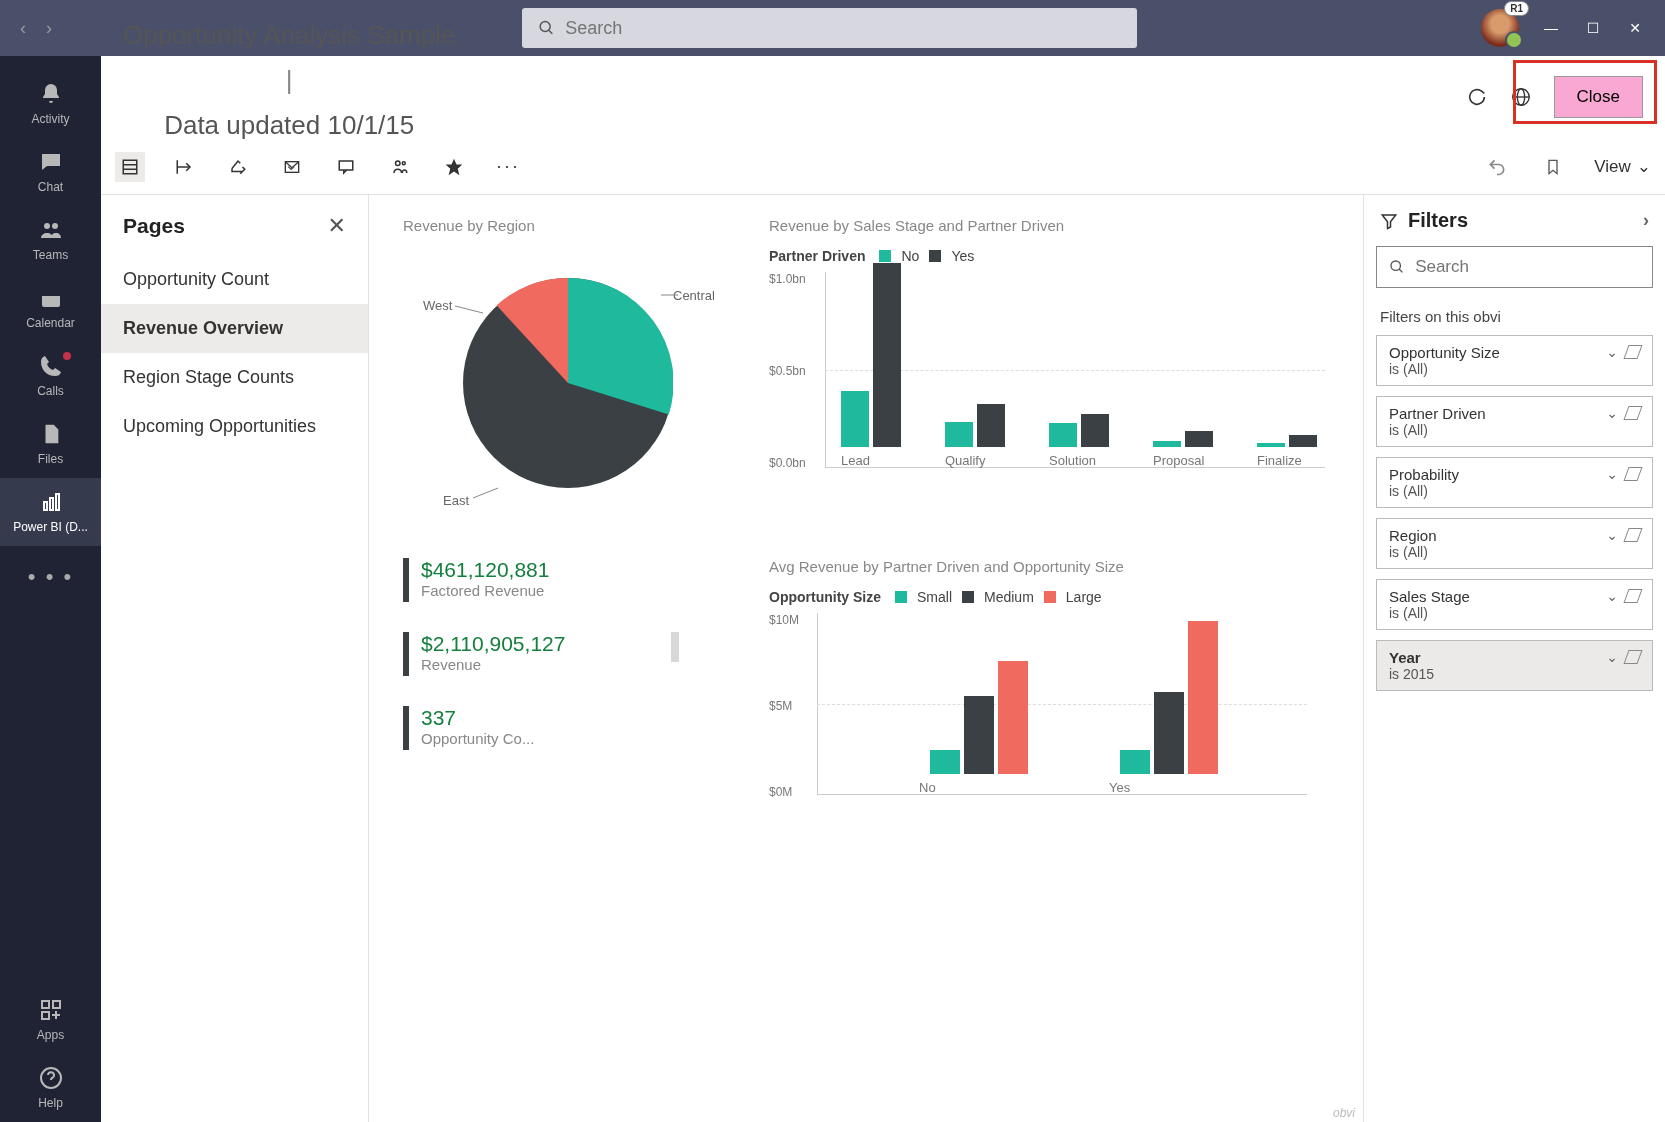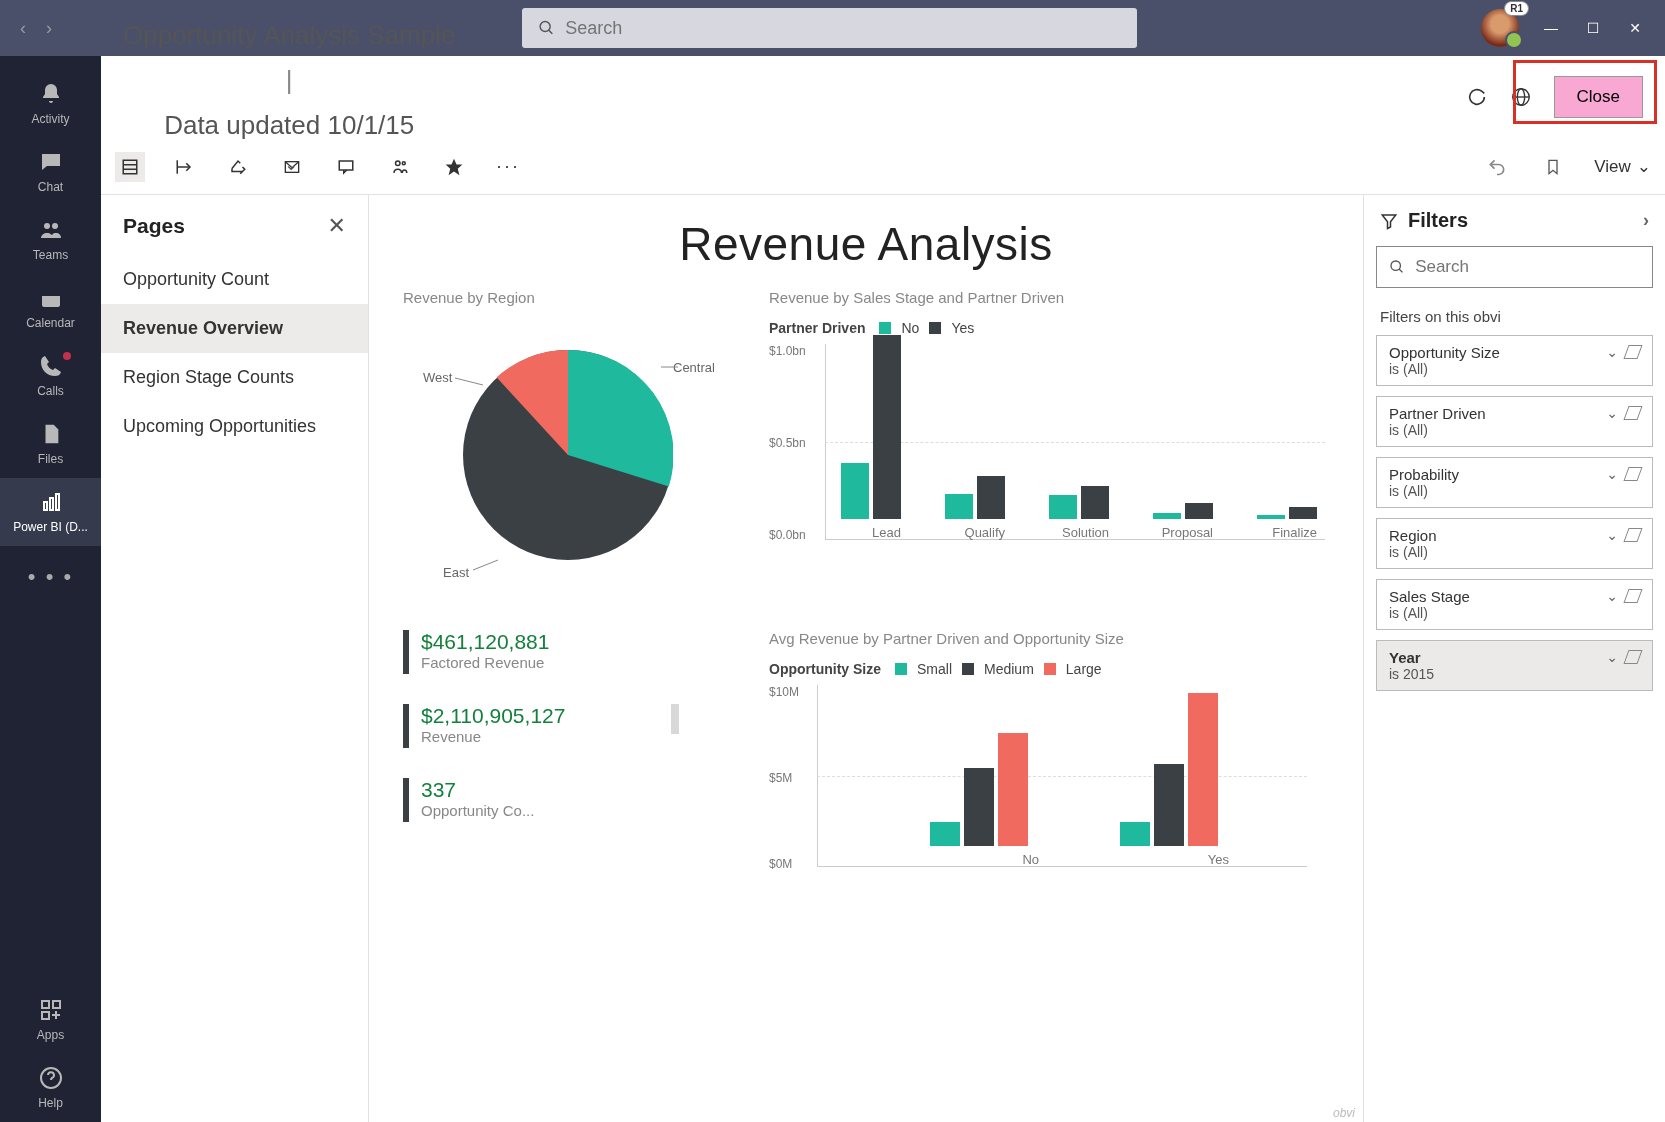--- a/index.html
+++ b/index.html
@@ -69,21 +69,21 @@
 .kpi .bar { width:6px; height:44px; background:#3a4044; }
 .kpi .val { font-size:21px; color:#15803d; }
 .kpi .lbl { font-size:15px; color:#888; }
 .legend { display:flex; align-items:center; gap:10px; font-size:14px; color:#444; margin-bottom:8px;}
 .legend .sw { width:12px; height:12px; }
 .legend .title { font-weight:600; margin-right:4px;}
 .barchart { position:relative; }
 .axis-lbl { position:absolute; font-size:12px; color:#777; }
 .bars-area { position:absolute; display:flex; align-items:flex-end; }
 .bar-group { display:flex; align-items:flex-end; gap:4px; justify-content:center; }
-.cat-lbl { font-size:13px; color:#777; text-align:right; margin-top:6px;}
+.cat-lbl { font-size:13px; color:#777; text-align:left; margin-top:6px;}
 .watermark { position:absolute; right:8px; bottom:2px; font-size:12px; color:#bbb; font-style:italic;}
 
 
 .filters-pane { width:302px; border-left:1px solid #e2e2e2; padding:14px 12px; }
 .filters-head { display:flex; align-items:center; gap:10px; font-size:20px; color:#222; font-weight:600; margin-bottom:14px; padding:0 4px;}
 .filters-head .exp { margin-left:auto; color:#666; font-size:18px; cursor:pointer;}
 .filter-search { border:1px solid #888; height:42px; display:flex; align-items:center; padding:0 12px; gap:10px; margin-bottom:20px;}
 .filter-search input { border:none; outline:none; font-size:17px; width:100%; }
 .filters-section-label { font-size:15px; color:#444; margin-bottom:10px; padding:0 4px;}
 .filter-card { border:1px solid #bbb; padding:8px 12px; margin-bottom:10px; display:flex; align-items:flex-start; gap:8px; cursor:pointer; background:#fff;}
@@ -308,21 +308,20 @@
         <h3>Pages</h3>
         <span class="x">✕</span>
       </div>
       <div class="page-item">Opportunity Count</div>
       <div class="page-item selected">Revenue Overview</div>
       <div class="page-item">Region Stage Counts</div>
       <div class="page-item">Upcoming Opportunities</div>
     </div>
 
     <div class="canvas">
-      <h1>Revenue Analysis</h1>
 
       <div class="chart-row">
 
         <div class="chart-card" style="width:340px;">
           <div class="ct">Revenue by Region</div>
           <div class="pie-wrap" style="height:280px;">
             <svg width="210" height="210" viewBox="0 0 100 100" style="position:absolute;left:60px;top:30px;">
               <circle cx="50" cy="50" r="50" fill="#3a4044"></circle>
               <path d="M50 50 L50 0 A50 50 0 0 1 98 65 Z" fill="#1fb99d"></path>
               <path d="M50 50 L50 0 A50 50 0 0 0 16 13 Z" fill="#f16a5f"></path>

